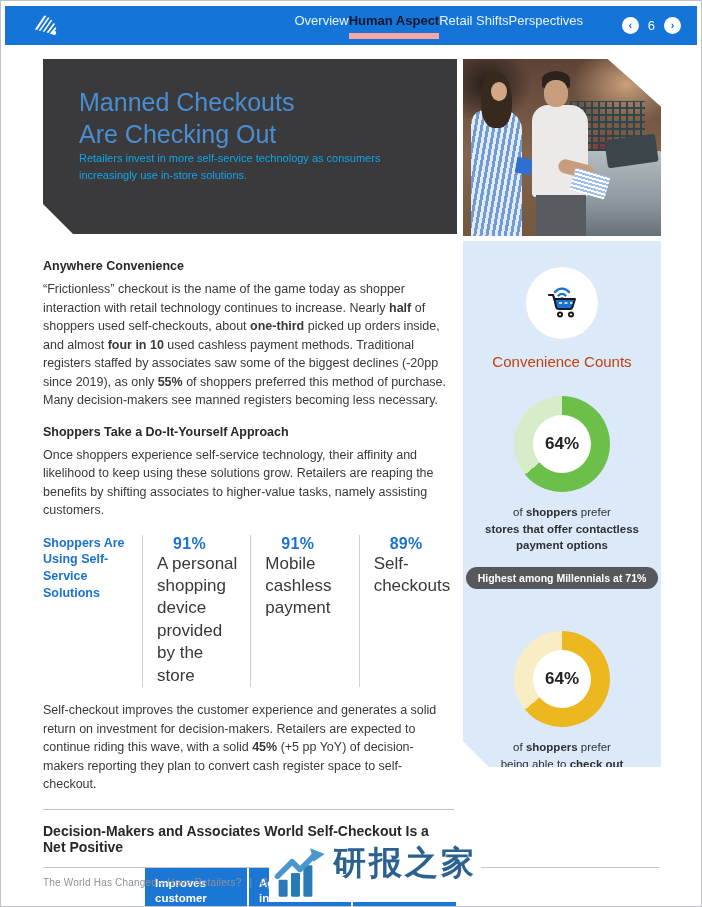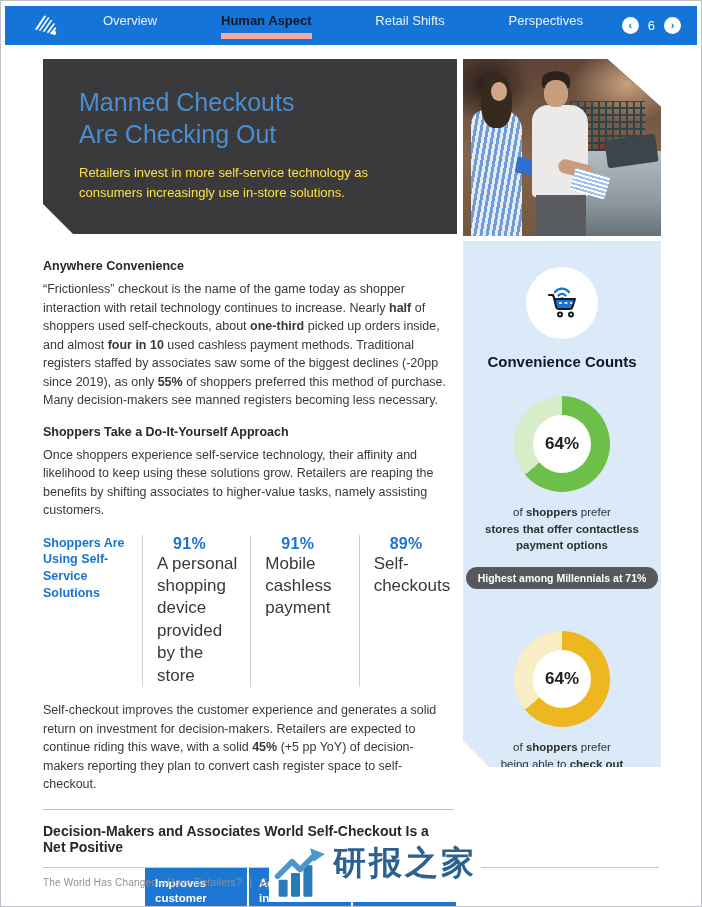--- a/index.html
+++ b/index.html
@@ -6,35 +6,35 @@
   html,body { background:#fff; }
   body { font-family: "Liberation Sans", "DejaVu Sans", sans-serif; }
   .page { position:relative; width:702px; height:907px; background:#fff;
           border:1px solid #bfc3c7; overflow:hidden; }
 
   
   .nav { position:absolute; left:4px; top:5px; width:692px; height:39px;
          background:#1474d8; display:flex; align-items:center; color:#fff; }
   .nav-logo { margin-left:26px; width:30px; height:30px; flex:none; }
   .nav-items { display:flex; flex:1; max-width:480px; margin-left:42px;
-               justify-content:space-between; }
+               justify-content:flex-end; }
   .nav-item { font-size:13px; color:#eaf2fc; padding-bottom:5px; cursor:pointer; }
   .nav-item.active { font-weight:bold; color:#0f172a; border-bottom:6px solid #fca5a5; }
   .pager { margin-left:auto; margin-right:16px; display:flex; align-items:center; gap:9px; }
   .pager-btn { width:17px; height:17px; border-radius:50%; background:#fff; color:#1474d8;
                display:flex; align-items:center; justify-content:center;
                font-size:11px; font-weight:bold; line-height:1; cursor:pointer; }
   .pager-num { font-size:13px; }
 
   
   .hero { position:absolute; left:42px; top:58px; width:414px; height:175px;
           background:#3a3a3c; padding:27px 28px 0 36px;
           clip-path:polygon(0 0,100% 0,100% 100%,30px 100%,0 calc(100% - 30px)); }
   .hero-title { color:#4a8ed2; font-size:25px; line-height:1.28; font-weight:500; }
-  .hero-sub { color:#fde047; font-size:13px; line-height:1.55; margin-top:13px; max-width:345px; }
+  .hero-sub { color:#0ea5e9; font-size:11px; line-height:1.55; max-width:345px; }
 
   
   .photo { position:absolute; left:462px; top:58px; width:198px; height:177px; overflow:hidden;
            clip-path:polygon(0 0,73% 0,100% 27%,100% 100%,0 100%);
            background:linear-gradient(180deg,#5d4336,#84644c 55%,#73573f); }
   .photo > div { position:absolute; }
   .ph-glow1 { left:55%; top:-8%; width:55%; height:45%; background:radial-gradient(closest-side,#caa07c,transparent); }
   .ph-dark  { left:-10%; top:-8%; width:45%; height:45%; background:radial-gradient(closest-side,#241c1a,transparent); }
   .ph-red   { left:60%; top:40%; width:22%; height:22%; background:radial-gradient(closest-side,#7e3030,transparent); }
   .ph-grid  { right:8%; top:24%; width:38%; height:32%; opacity:.9;
@@ -55,21 +55,21 @@
   .ph-item { left:55%; top:64%; width:18%; height:13%; border-radius:2px; transform:rotate(16deg);
               background:repeating-linear-gradient(0deg,#ffffff 0 2px,#9fc0e8 2px 4px); }
   .ph-card { left:27%; top:56%; width:8%; height:9%; background:#2f6fd0; border-radius:2px; transform:rotate(10deg); }
 
   
   .sidebar { position:absolute; left:462px; top:240px; width:198px; height:526px;
              background:#dbe9f8; display:flex; flex-direction:column; align-items:center;
              clip-path:polygon(0 0,100% 0,100% 100%,26px 100%,0 calc(100% - 26px)); }
   .icon-circle { width:72px; height:72px; border-radius:50%; background:#fff; margin-top:26px;
                  display:flex; align-items:center; justify-content:center; flex:none; }
-  .sidebar-title { font-size:15px; font-weight:bold; color:#0f172a; margin-top:14px; }
+  .sidebar-title { font-size:15px; font-weight:normal; color:#c2410c; margin-top:14px; }
   .donut { width:96px; height:96px; border-radius:50%; display:flex; align-items:center;
            justify-content:center; flex:none; }
   .donut-1 { margin-top:26px; }
   .donut-2 { margin-top:42px; }
   .donut-hole { width:58px; height:58px; border-radius:50%; background:#fff; display:flex;
                 align-items:center; justify-content:center; font-size:17px; font-weight:bold; color:#222;text-align:right; }
   .donut-caption { font-size:11.5px; color:#2e3133; text-align:center; line-height:1.45;
                    margin-top:12px; width:176px; }
   .badge { margin-top:13px; background:#56585c; color:#fff; font-size:10.5px; font-weight:bold;
            padding:5px 12px; border-radius:12px; white-space:nowrap; }

